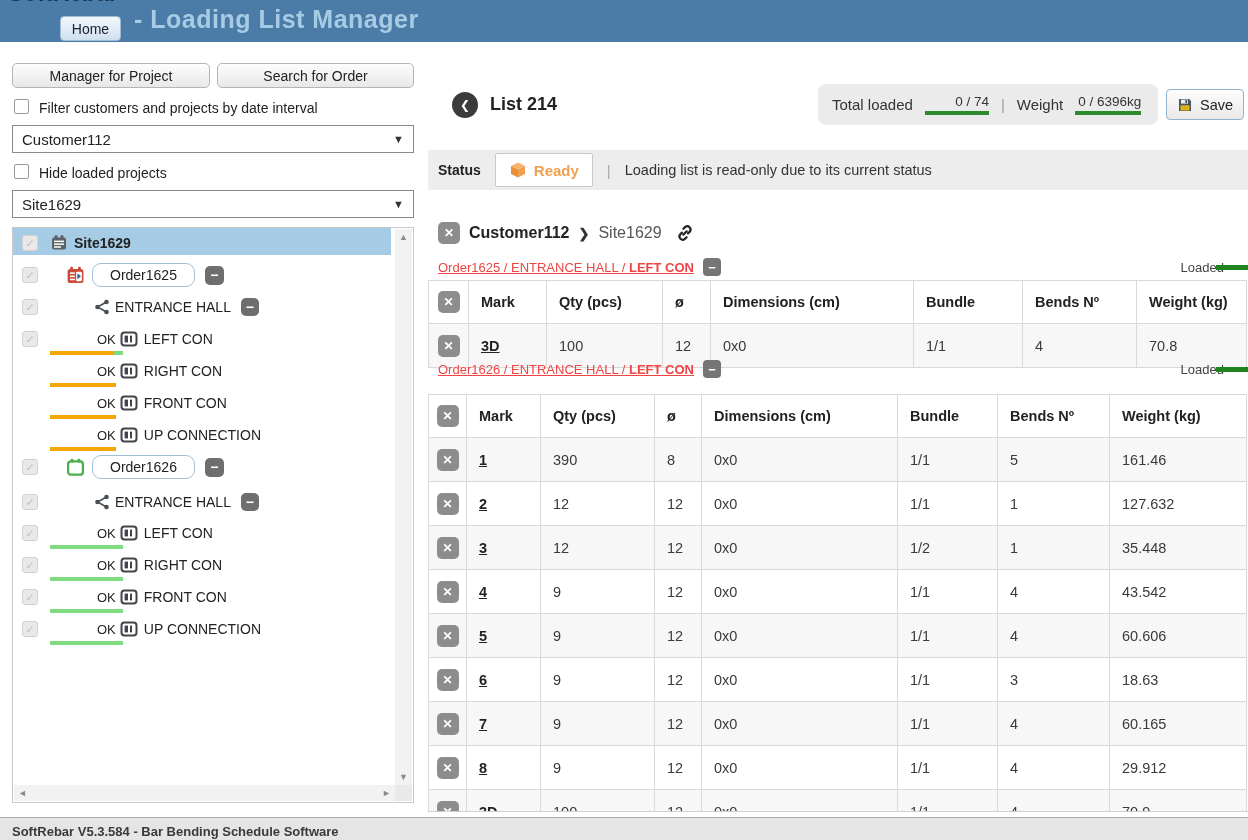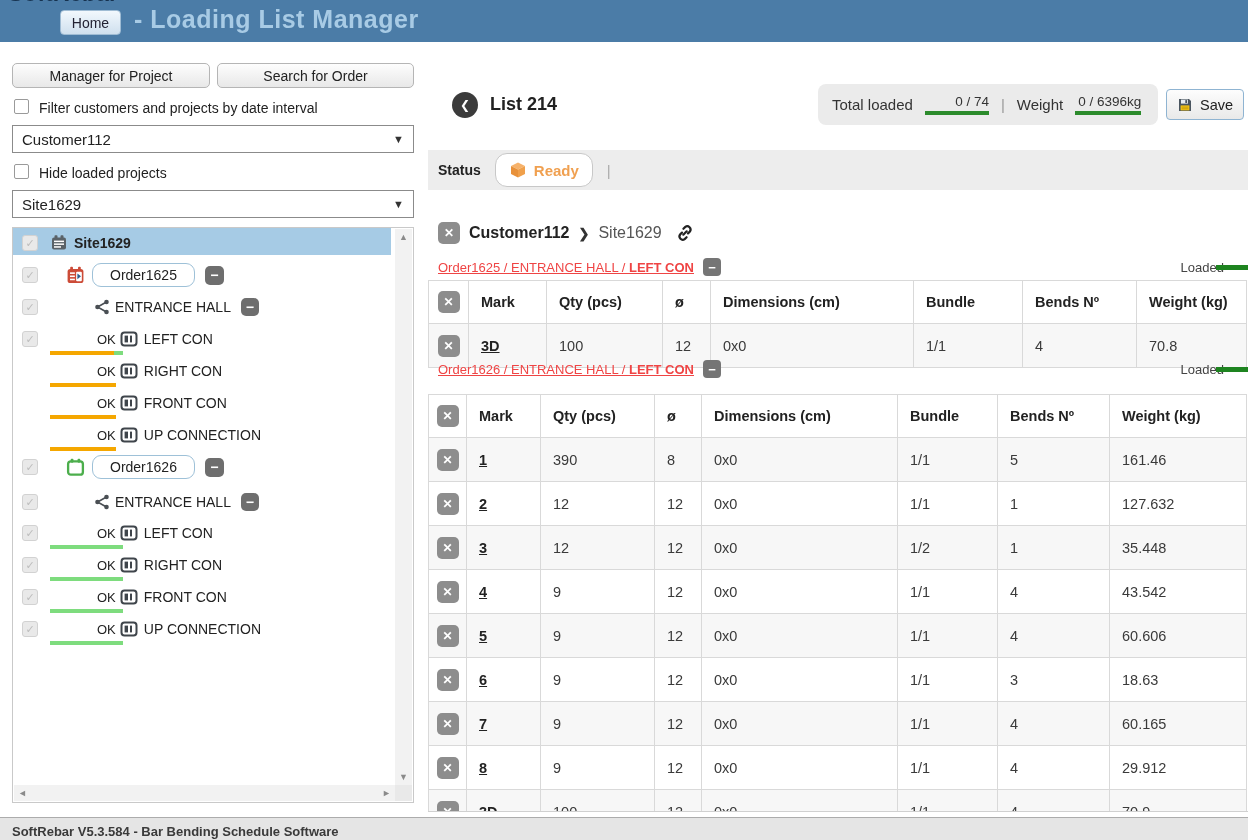--- a/index.html
+++ b/index.html
@@ -4,21 +4,21 @@
 <style>
   *{box-sizing:border-box;margin:0;padding:0}
   body{width:1248px;height:840px;position:relative;overflow:hidden;background:#fff;
        font-family:"Liberation Sans",sans-serif;color:#222}
   .abs{position:absolute}
 
   
   .topbar{left:0;top:0;width:1248px;height:42px;background:#4b7ca7}
   .logo-clip{left:8px;top:0;width:220px;height:4px;overflow:hidden}
   .logo-clip span{display:block;margin-top:-20px;font-size:23px;font-weight:bold;color:#16324f}
-  .home-btn{left:60px;top:10px;width:61px;height:25px;background:linear-gradient(#f2f8fd,#cfe0ee);
+  .home-btn{left:60px;top:16px;width:61px;height:25px;background:linear-gradient(#f2f8fd,#cfe0ee);
     border:1px solid #9fbcd4;border-radius:4px;font-size:14px;color:#223;display:flex;
     align-items:center;justify-content:center;cursor:pointer}
   .app-title{left:134px;top:5px;font-size:25px;font-weight:bold;color:#a8cbe5;letter-spacing:.5px}
 
   
   .s-btn{top:63px;height:25px;background:linear-gradient(#fdfdfd,#e8e8e8);border:1px solid #b5b5b5;
     border-radius:5px;font-size:14px;display:flex;align-items:center;justify-content:center;cursor:pointer}
   .cbx{width:15px;height:15px;border:1px solid #9a9a9a;border-radius:2px;background:#fff;display:inline-block}
   .cb-label{font-size:14px;color:#222}
   .sel{left:12px;width:402px;height:28px;border:1px solid #8b8b8b;background:#fff;font-size:15px;
@@ -61,21 +61,21 @@
   .tp-label{font-size:15px;color:#333;white-space:nowrap}
   .vstack{display:flex;flex-direction:column;align-items:flex-end}
   .vstack .val{font-size:13.5px;color:#333;margin-bottom:2px;white-space:nowrap}
   .vstack .bar{height:4px;background:#2c8b2c}
   .tp-sep{color:#999;font-size:15px}
   .save-btn{left:738px;top:31px;width:78px;height:31px;border:1px solid #8fb4d2;border-radius:4px;
     background:linear-gradient(#fdfdfd,#e9e9e9);display:flex;align-items:center;justify-content:center;
     gap:7px;font-size:14.5px;color:#222;cursor:pointer}
   .status-row{left:0;top:92px;width:820px;height:40px;background:#ededed;display:flex;align-items:center;padding-left:10px}
   .status-label{font-size:14px;font-weight:bold;color:#222}
-  .ready-chip{margin-left:14px;height:30px;background:#fff;border:1px solid #c8c8c8;border-radius:12px;
+  .ready-chip{margin-left:14px;height:30px;background:#fff;border:1px solid #c8c8c8;border-radius:2px;
     display:flex;align-items:center;gap:7px;padding:16px 13px;cursor:pointer}
   .ready-chip span{font-size:15px;font-weight:bold;color:#f0a050}
   .status-sep{margin:0 14px;color:#aaa;font-size:15px}
   .status-msg{font-size:14.5px;color:#333}
   .crumb{left:0;top:157px;width:820px;height:36px;display:flex;align-items:center;padding-left:10px;gap:9px}
   .x-btn{width:22px;height:22px;border-radius:5px;background:#8d8d8d;color:#fff;font-size:12px;font-weight:bold;
     display:flex;align-items:center;justify-content:center;cursor:pointer;flex:none}
   .crumb .cust{font-size:16px;font-weight:bold;color:#222}
   .crumb .chev{font-size:13px;font-weight:bold;color:#333}
   .crumb .site{font-size:16px;color:#555}
@@ -415,20 +415,21 @@
       <span class="icon">
           <svg width="18" height="18" viewBox="0 0 18 18">
             <polygon points="9,1.5 16,5 9,8.5 2,5" fill="#f6b26b"></polygon>
             <polygon points="2,5 9,8.5 9,16.5 2,13" fill="#e8913a"></polygon>
             <polygon points="16,5 9,8.5 9,16.5 16,13" fill="#f0a04b"></polygon>
           </svg>
         </span>
       <span>Ready</span>
     </span>
     <span class="status-sep">|</span>
+    <span class="status-msg">Loading list is read-only due to its current status</span>
   </div>
 
   <div class="abs crumb">
     <span class="x-btn">✕</span>
     <span class="cust">Customer112</span>
     <span class="chev">❯</span>
     <span class="site">Site1629</span>
     <span class="icon" style="margin-left:4px;cursor:pointer">
         <svg width="20" height="20" viewBox="0 0 20 20">
           <g stroke="#222" stroke-width="2.2" fill="none" stroke-linecap="round">

